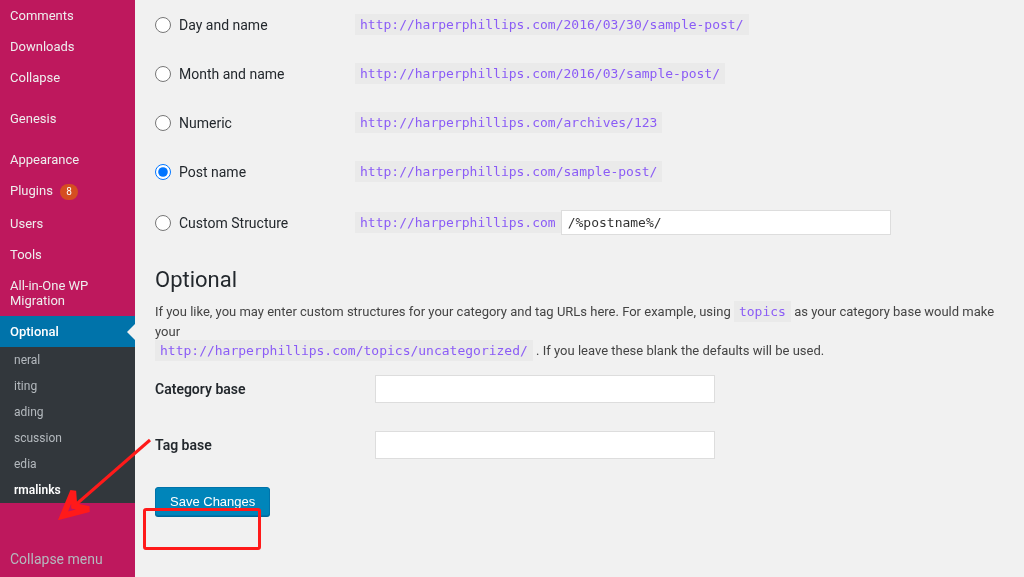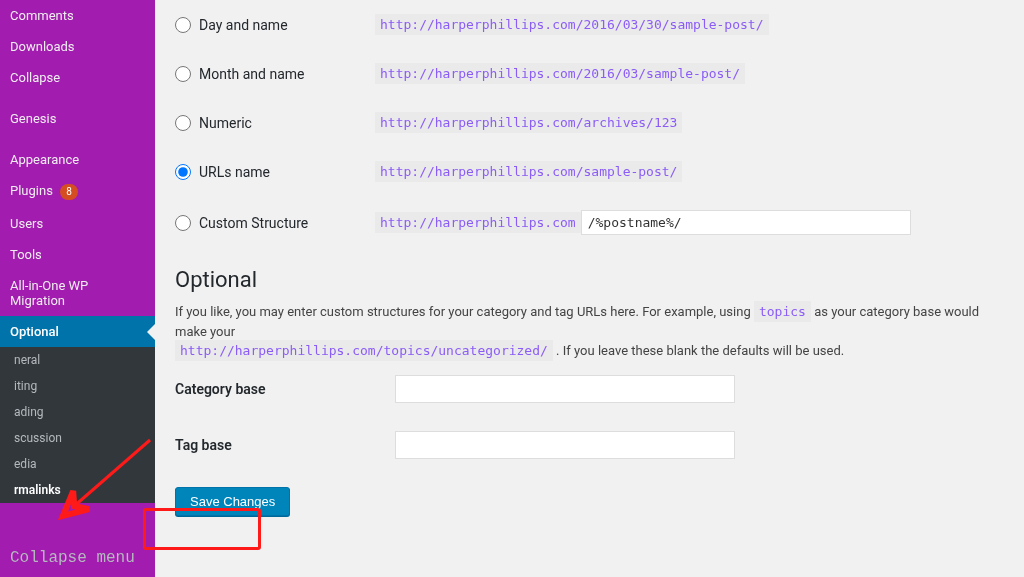--- a/index.html
+++ b/index.html
@@ -7,22 +7,22 @@
       font-family: -apple-system, BlinkMacSystemFont, "Segoe UI", Roboto, sans-serif;
       font-size: 13px;
       color: #444;
       display: flex;
       height: 577px;
       width: 1024px;
       overflow: hidden;
       position: relative;
     }
     .sidebar {
-      background: #a21caf;
-      width: 155px;
+      background: #be185d;
+      width: 135px;
       flex-shrink: 0;
       display: flex;
       flex-direction: column;
       color: #eee;
     }
     .sidebar-item {
       padding: 8px 10px;
       color: #eee;
       font-size: 13px;
       cursor: pointer;
@@ -61,23 +61,22 @@
       border-radius: 9px;
       font-size: 10px;
       padding: 1px 6px;
       margin-left: 4px;
       line-height: 1.4;
     }
     .collapse {
       margin-top: auto;
       padding: 10px;
       color: #b4b9be;
-      font-size: 16px;
-      cursor: pointer;
-      font-family: Liberation Mono, monospace;
+      font-size: 14px;
+      cursor: pointer;
     }
     .main {
       flex: 1;
       background: #f1f1f1;
       padding: 0 20px 20px 20px;
       overflow: hidden;
       position: relative;
     }
     .form-row {
       display: flex;
@@ -216,21 +215,21 @@
     <label class="radio-label">
       <input type="radio" name="permalink" style="">
       <span>Numeric</span>
     </label>
     <code>http://harperphillips.com/archives/123</code>
   </div>
 
   <div class="form-row">
     <label class="radio-label">
       <input type="radio" name="permalink" checked="" style="">
-      <span>URLs name</span>
+      <span>Post name</span>
     </label>
     <code>http://harperphillips.com/sample-post/</code>
   </div>
 
   <div class="form-row">
     <label class="radio-label">
       <input type="radio" name="permalink" style="">
       <span>Custom Structure</span>
     </label>
     <code>http://harperphillips.com</code>

